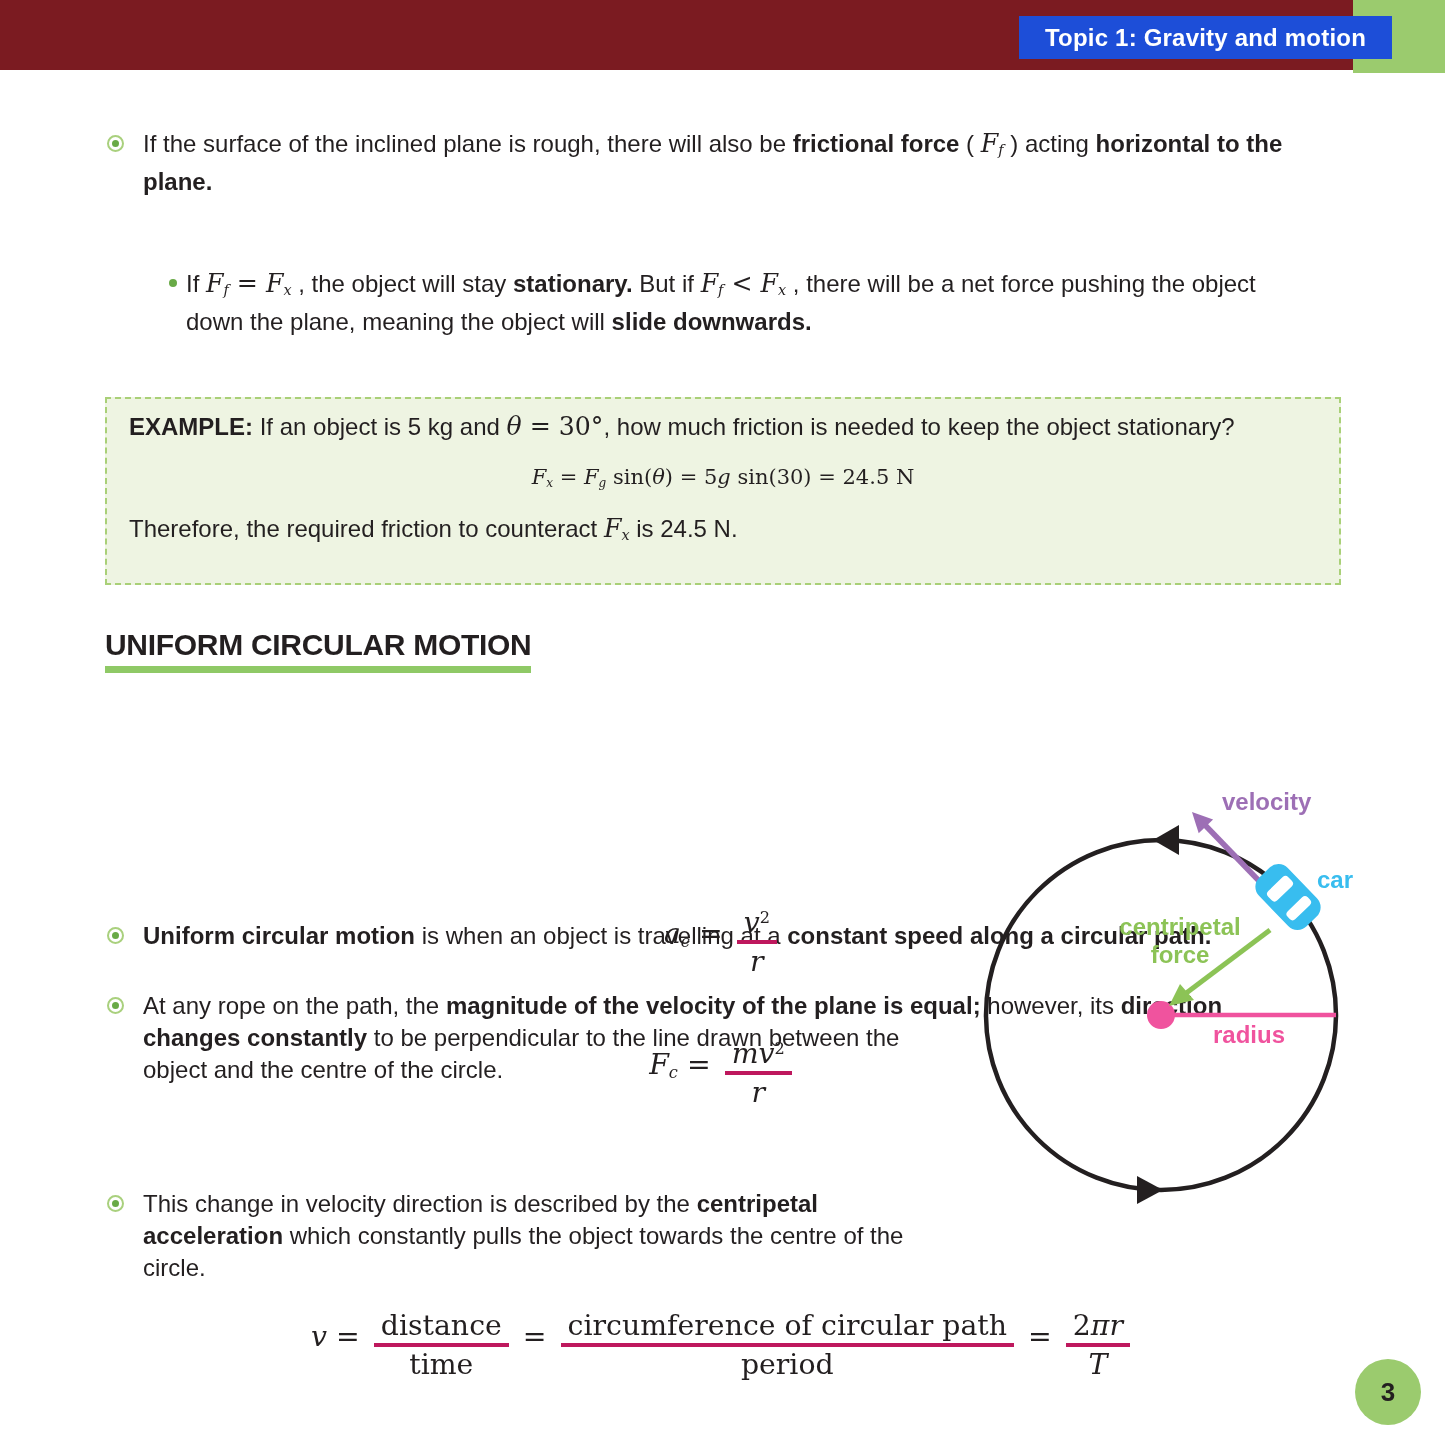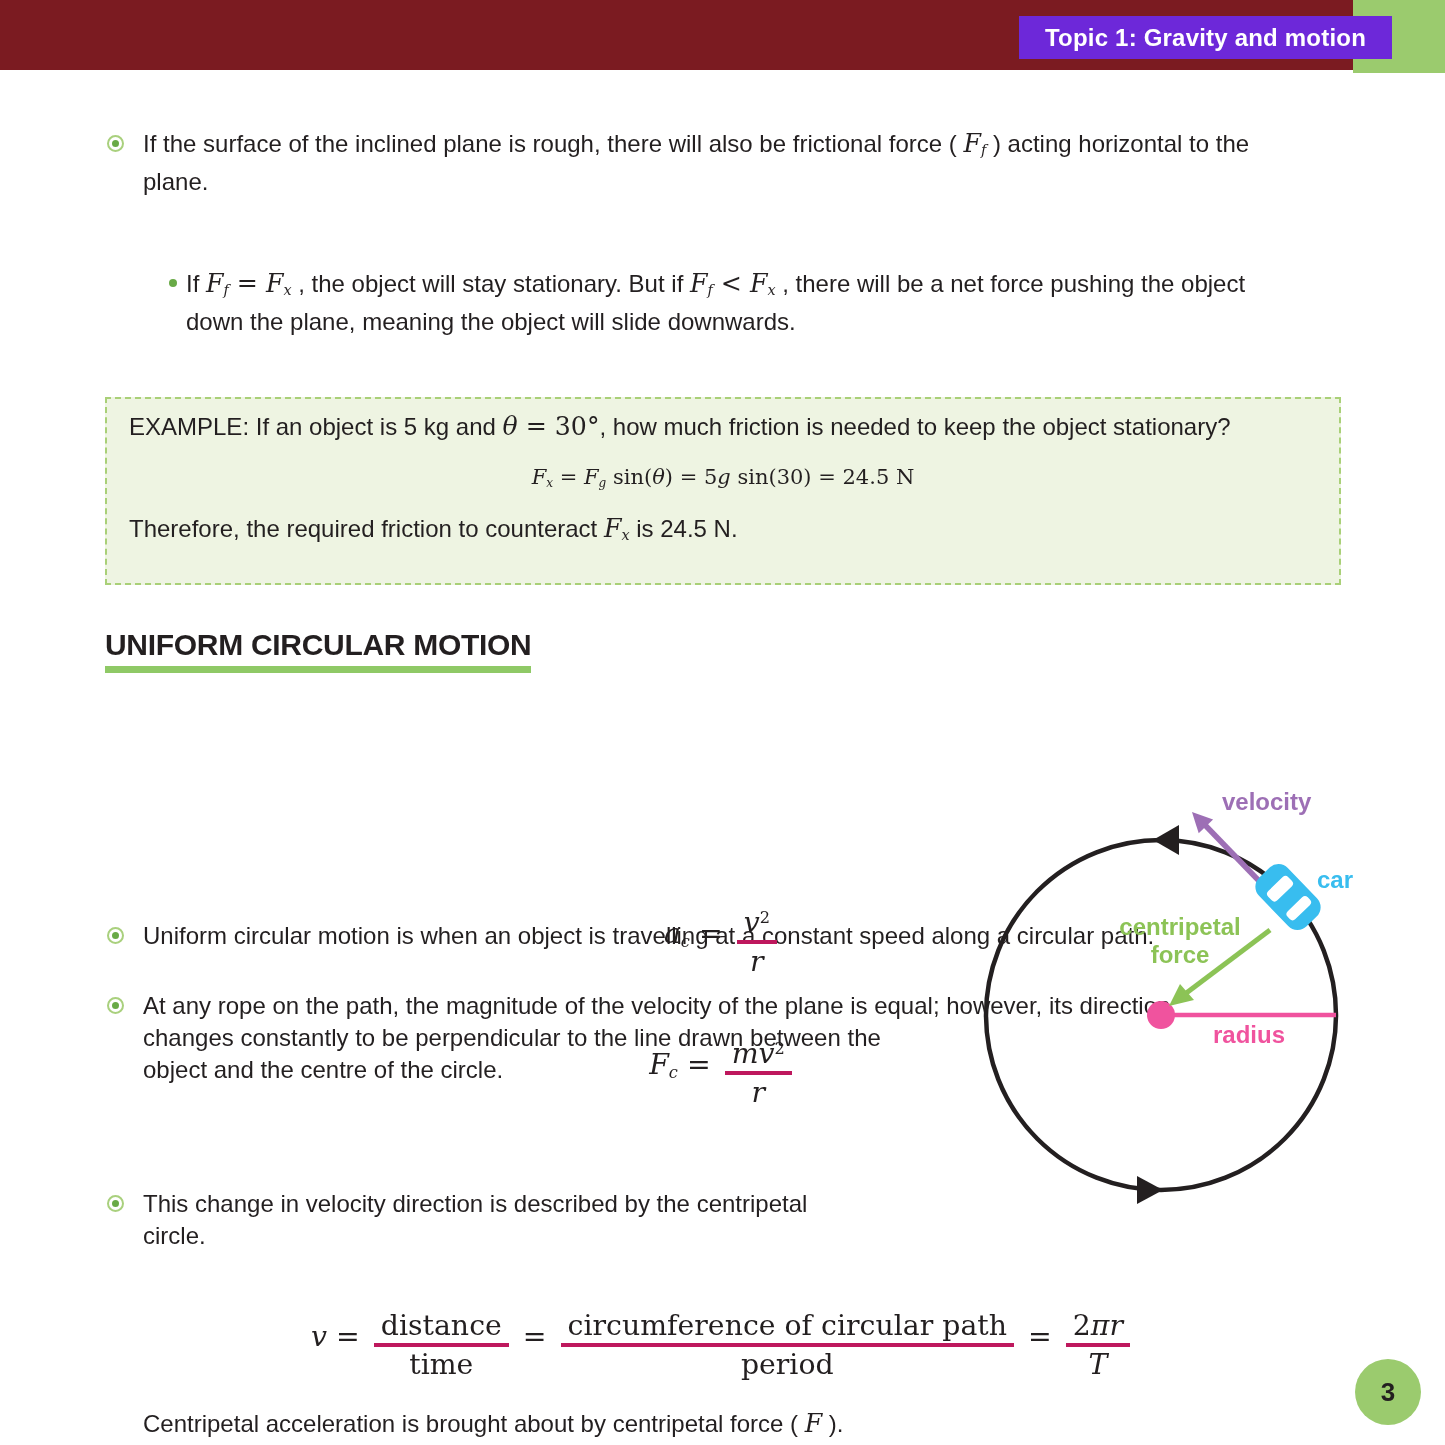--- a/index.html
+++ b/index.html
@@ -5,27 +5,27 @@
   html,body{margin:0;padding:0;}
   body{
     width:1445px;height:1445px;position:relative;background:#ffffff;
     font-family:"Liberation Sans",sans-serif;color:#231f20;overflow:hidden;
   }
   
   .top-bar{position:absolute;left:0;top:0;width:1445px;height:70px;background:#7b1b21;}
   .corner-accent{position:absolute;right:0;top:0;width:92px;height:73px;background:#9bcb6e;}
   .topic-tag{
     position:absolute;top:16px;right:53px;height:43px;line-height:43px;
-    background:#6d28d9;color:#ffffff;font-weight:700;font-size:24px;padding:0 26px;
+    background:#1d4ed8;color:#ffffff;font-weight:700;font-size:24px;padding:0 26px;
     letter-spacing:.2px;
   }
   
   .block{position:absolute;left:105px;width:1236px;}
   .line{white-space:pre;font-size:24px;line-height:32px;}
-  .seg.b{font-weight:400;}
+  .seg.b{font-weight:700;}
   .seg.m{font-family:"DejaVu Serif",serif;font-style:italic;font-size:1.05em;}
   .seg.mr{font-family:"DejaVu Serif",serif;font-size:1.05em;}
   .seg.sub{font-family:"DejaVu Serif",serif;font-style:italic;font-size:0.60em;vertical-align:-0.22em;}
   .seg.sup{font-family:"DejaVu Serif",serif;font-size:0.60em;vertical-align:0.55em;}
   
   .bullet{padding-left:38px;position:relative;}
   .bullet .marker{
     position:absolute;left:2px;top:7px;width:13px;height:13px;border:2px solid #a9d07d;
     border-radius:50%;display:flex;align-items:center;justify-content:center;
   }
@@ -123,20 +123,21 @@
   <div class="line"><span class="seg">At any rope on the path, the </span><span class="seg b">magnitude of the velocity of the plane is equal;</span><span class="seg"> however, its </span><span class="seg b">direction</span></div>
   <div class="line"><span class="seg b">changes constantly</span><span class="seg"> to be perpendicular to the line drawn between the</span></div>
   <div class="line"><span class="seg">object and the centre of the circle.</span></div>
 </div>
 
 <div class="block bullet" style="top:824px">
   <span class="marker">
       <i></i>
     </span>
   <div class="line"><span class="seg">This change in velocity direction is described by the </span><span class="seg b">centripetal</span></div>
+  <div class="line"><span class="seg b">acceleration</span><span class="seg"> which constantly pulls the object towards the centre of the</span></div>
   <div class="line"><span class="seg">circle.</span></div>
 </div>
 
 <div class="formula" style="top:905px">
   <div class="line"><span class="seg m">a</span><span class="seg sub">c</span><span class="seg mr"> = </span><span class="frac"><span class="num"><span class="seg m">v</span><span class="seg sup">2</span></span><span class="den"><span class="seg m">r</span></span></span></div>
 </div>
 
 <div class="block bullet" style="top:980px">
 
   <div class="line"><span class="seg">Centripetal acceleration is brought about by </span><span class="seg b">centripetal force</span><span class="seg"> ( </span><span class="seg m">F</span><span class="seg"> ).</span></div>

